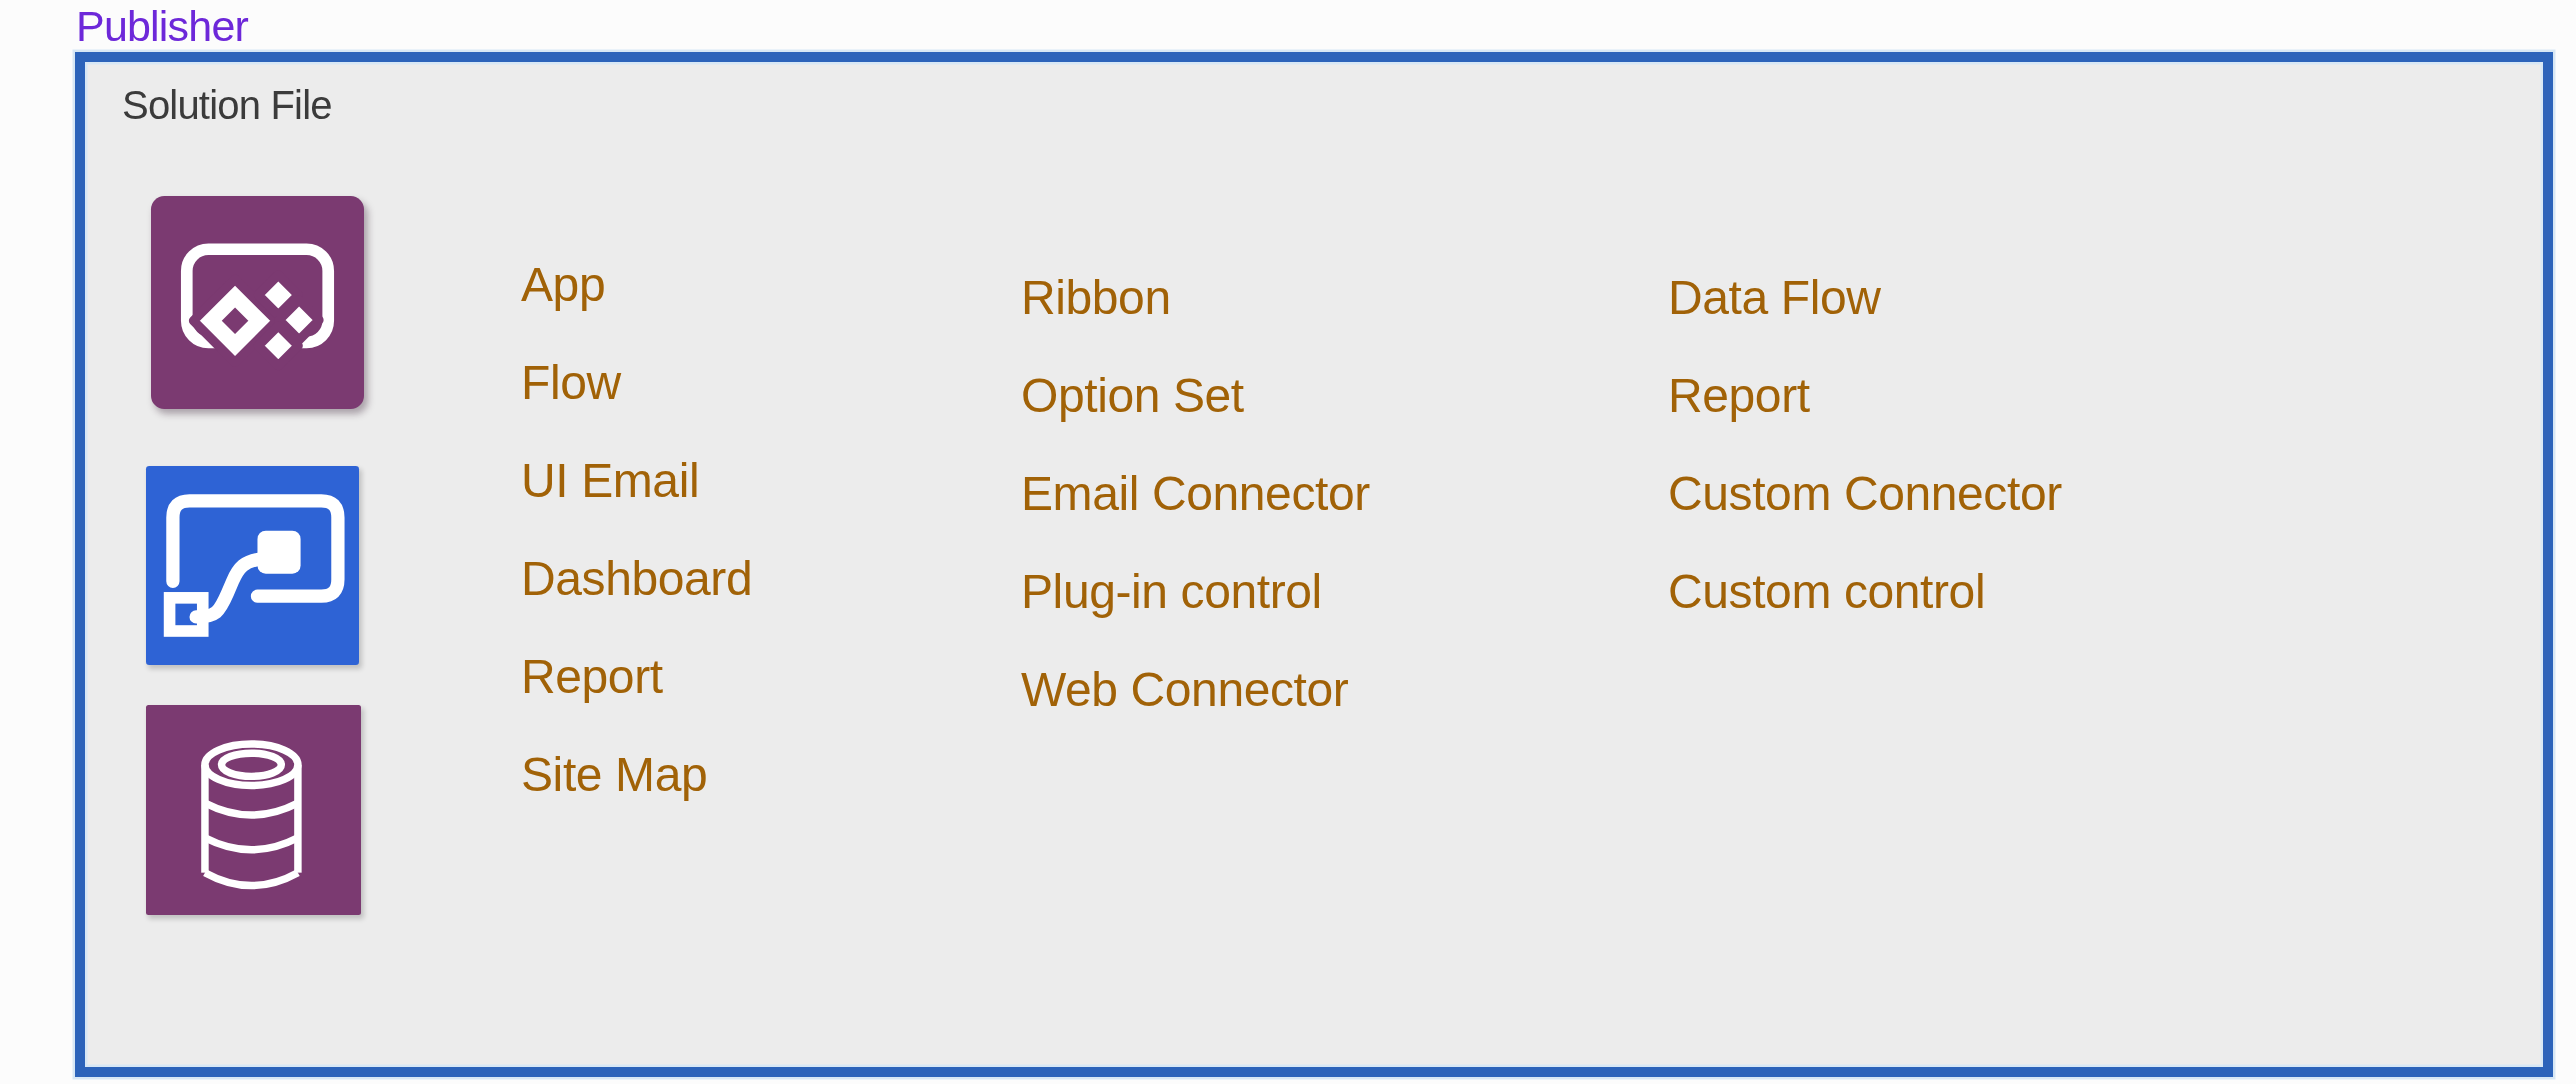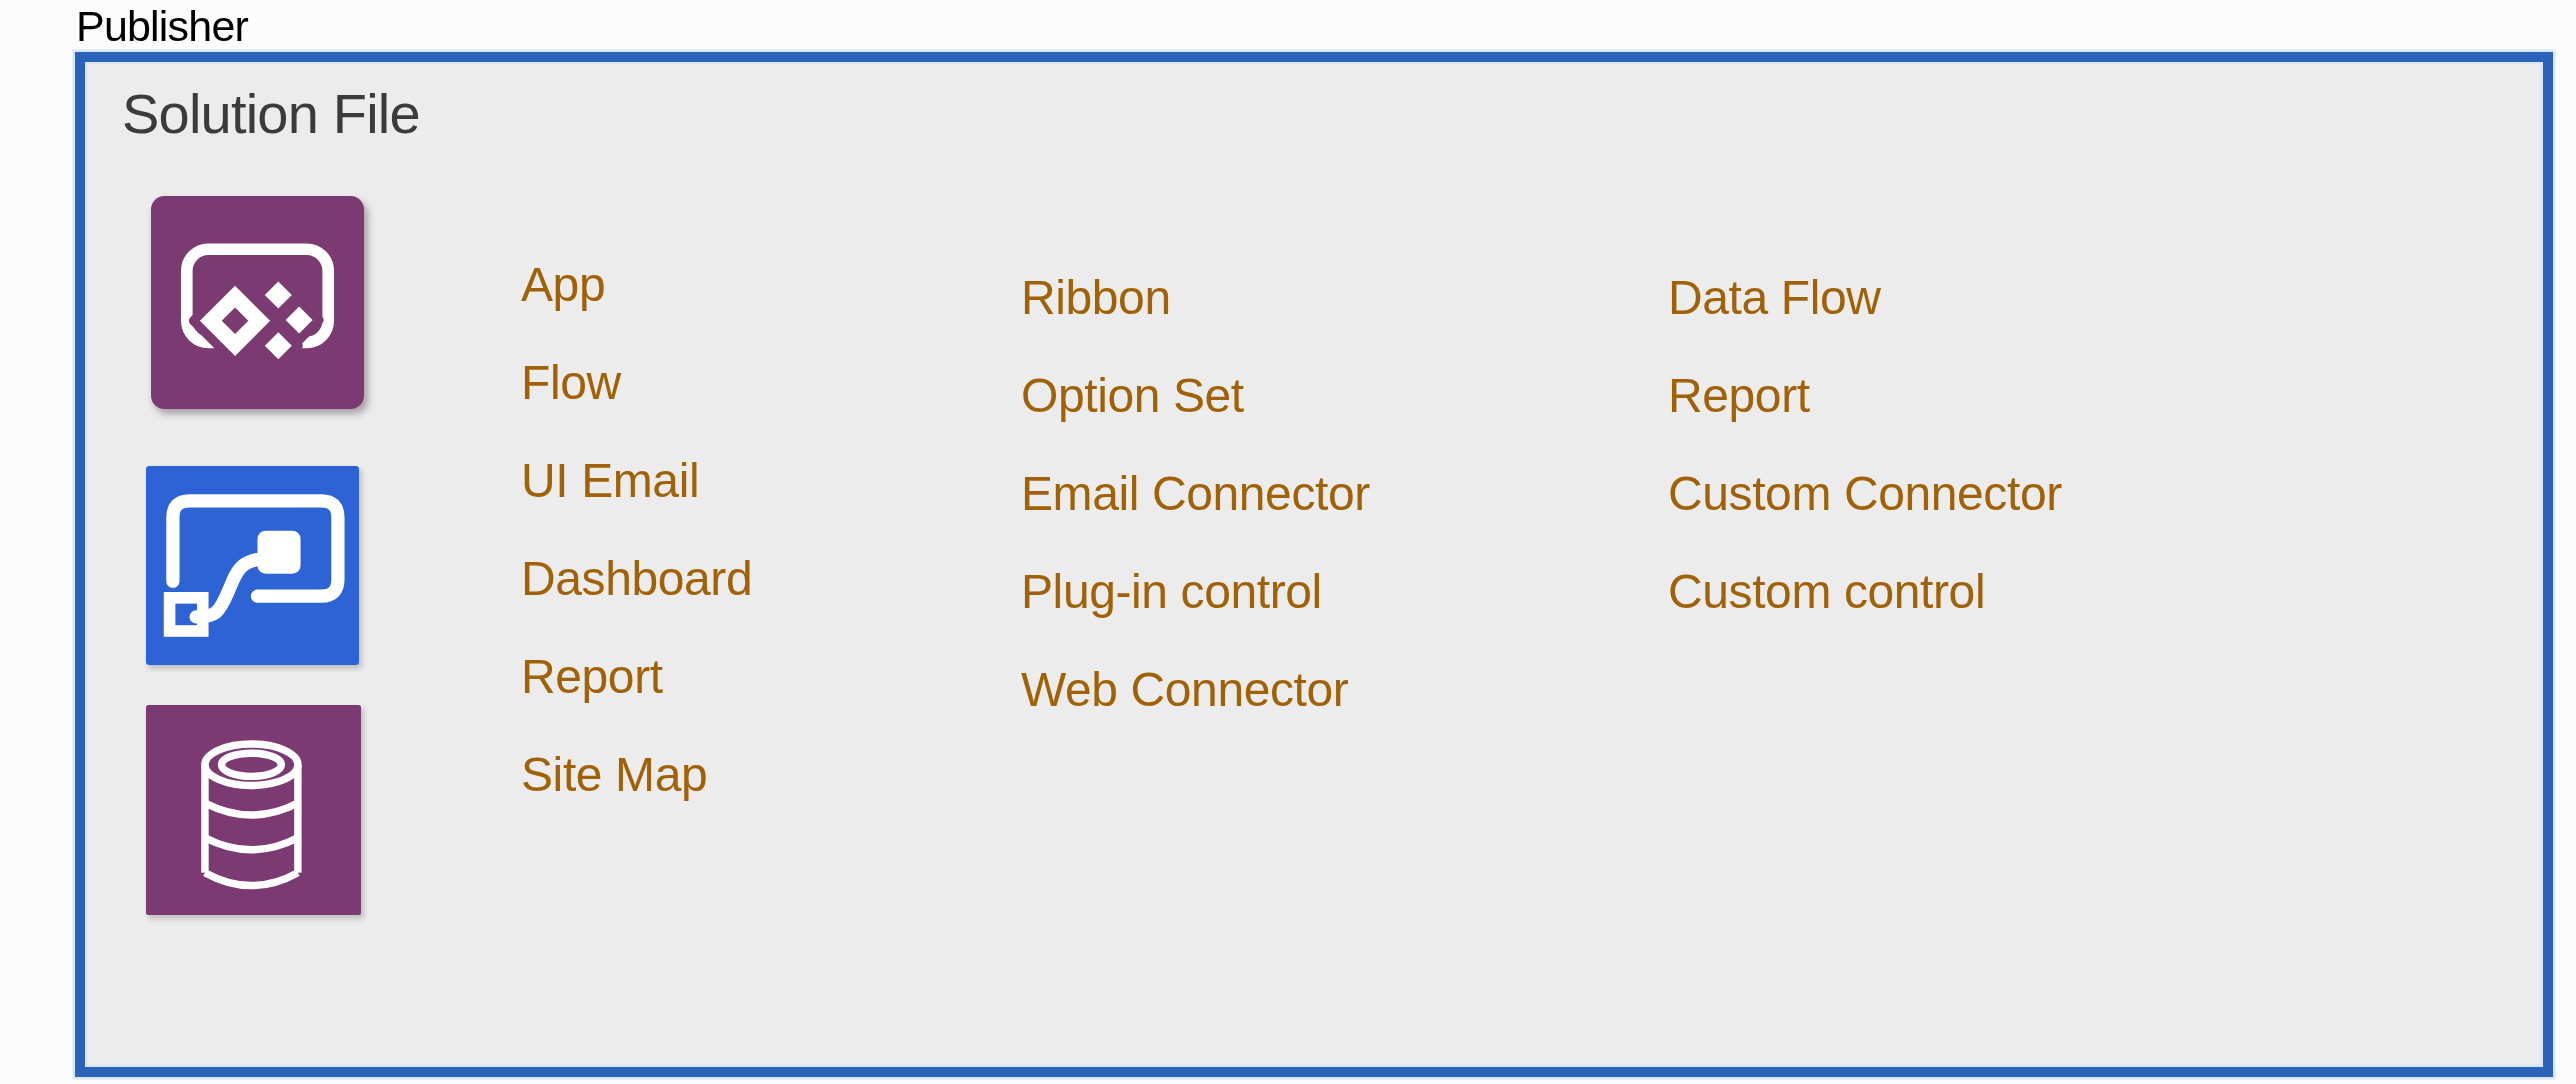--- a/index.html
+++ b/index.html
@@ -14,40 +14,40 @@
     background: #fcfcfc;
     font-family: "Liberation Sans", sans-serif;
     overflow: hidden;
   }
   .publisher {
     position: absolute;
     left: 76px;
     top: 3.3px;
     font-size: 43px;
     line-height: 1.1;
-    color: #000000;
+    color: #6d28d9;
     letter-spacing: -0.8px;
     white-space: nowrap;
   }
   .box {
     position: absolute;
     left: 75px;
     top: 52px;
     width: 2478px;
     height: 1025px;
     box-sizing: border-box;
     border: 10.8px solid #2c63ba;
     background: #ececec;
     box-shadow: 0 0 0 2.5px #d7e7f5, inset 0 0 0 2.5px #d7e7f5;
   }
   .title {
     position: absolute;
     left: 37px;
     top: 20px;
-    font-size: 56px;
+    font-size: 40px;
     line-height: 1.15;
     color: #3b3b3b;
     letter-spacing: -0.8px;
     white-space: nowrap;
   }
   .icon {
     position: absolute;
   }
   .icon svg {
     display: block;

